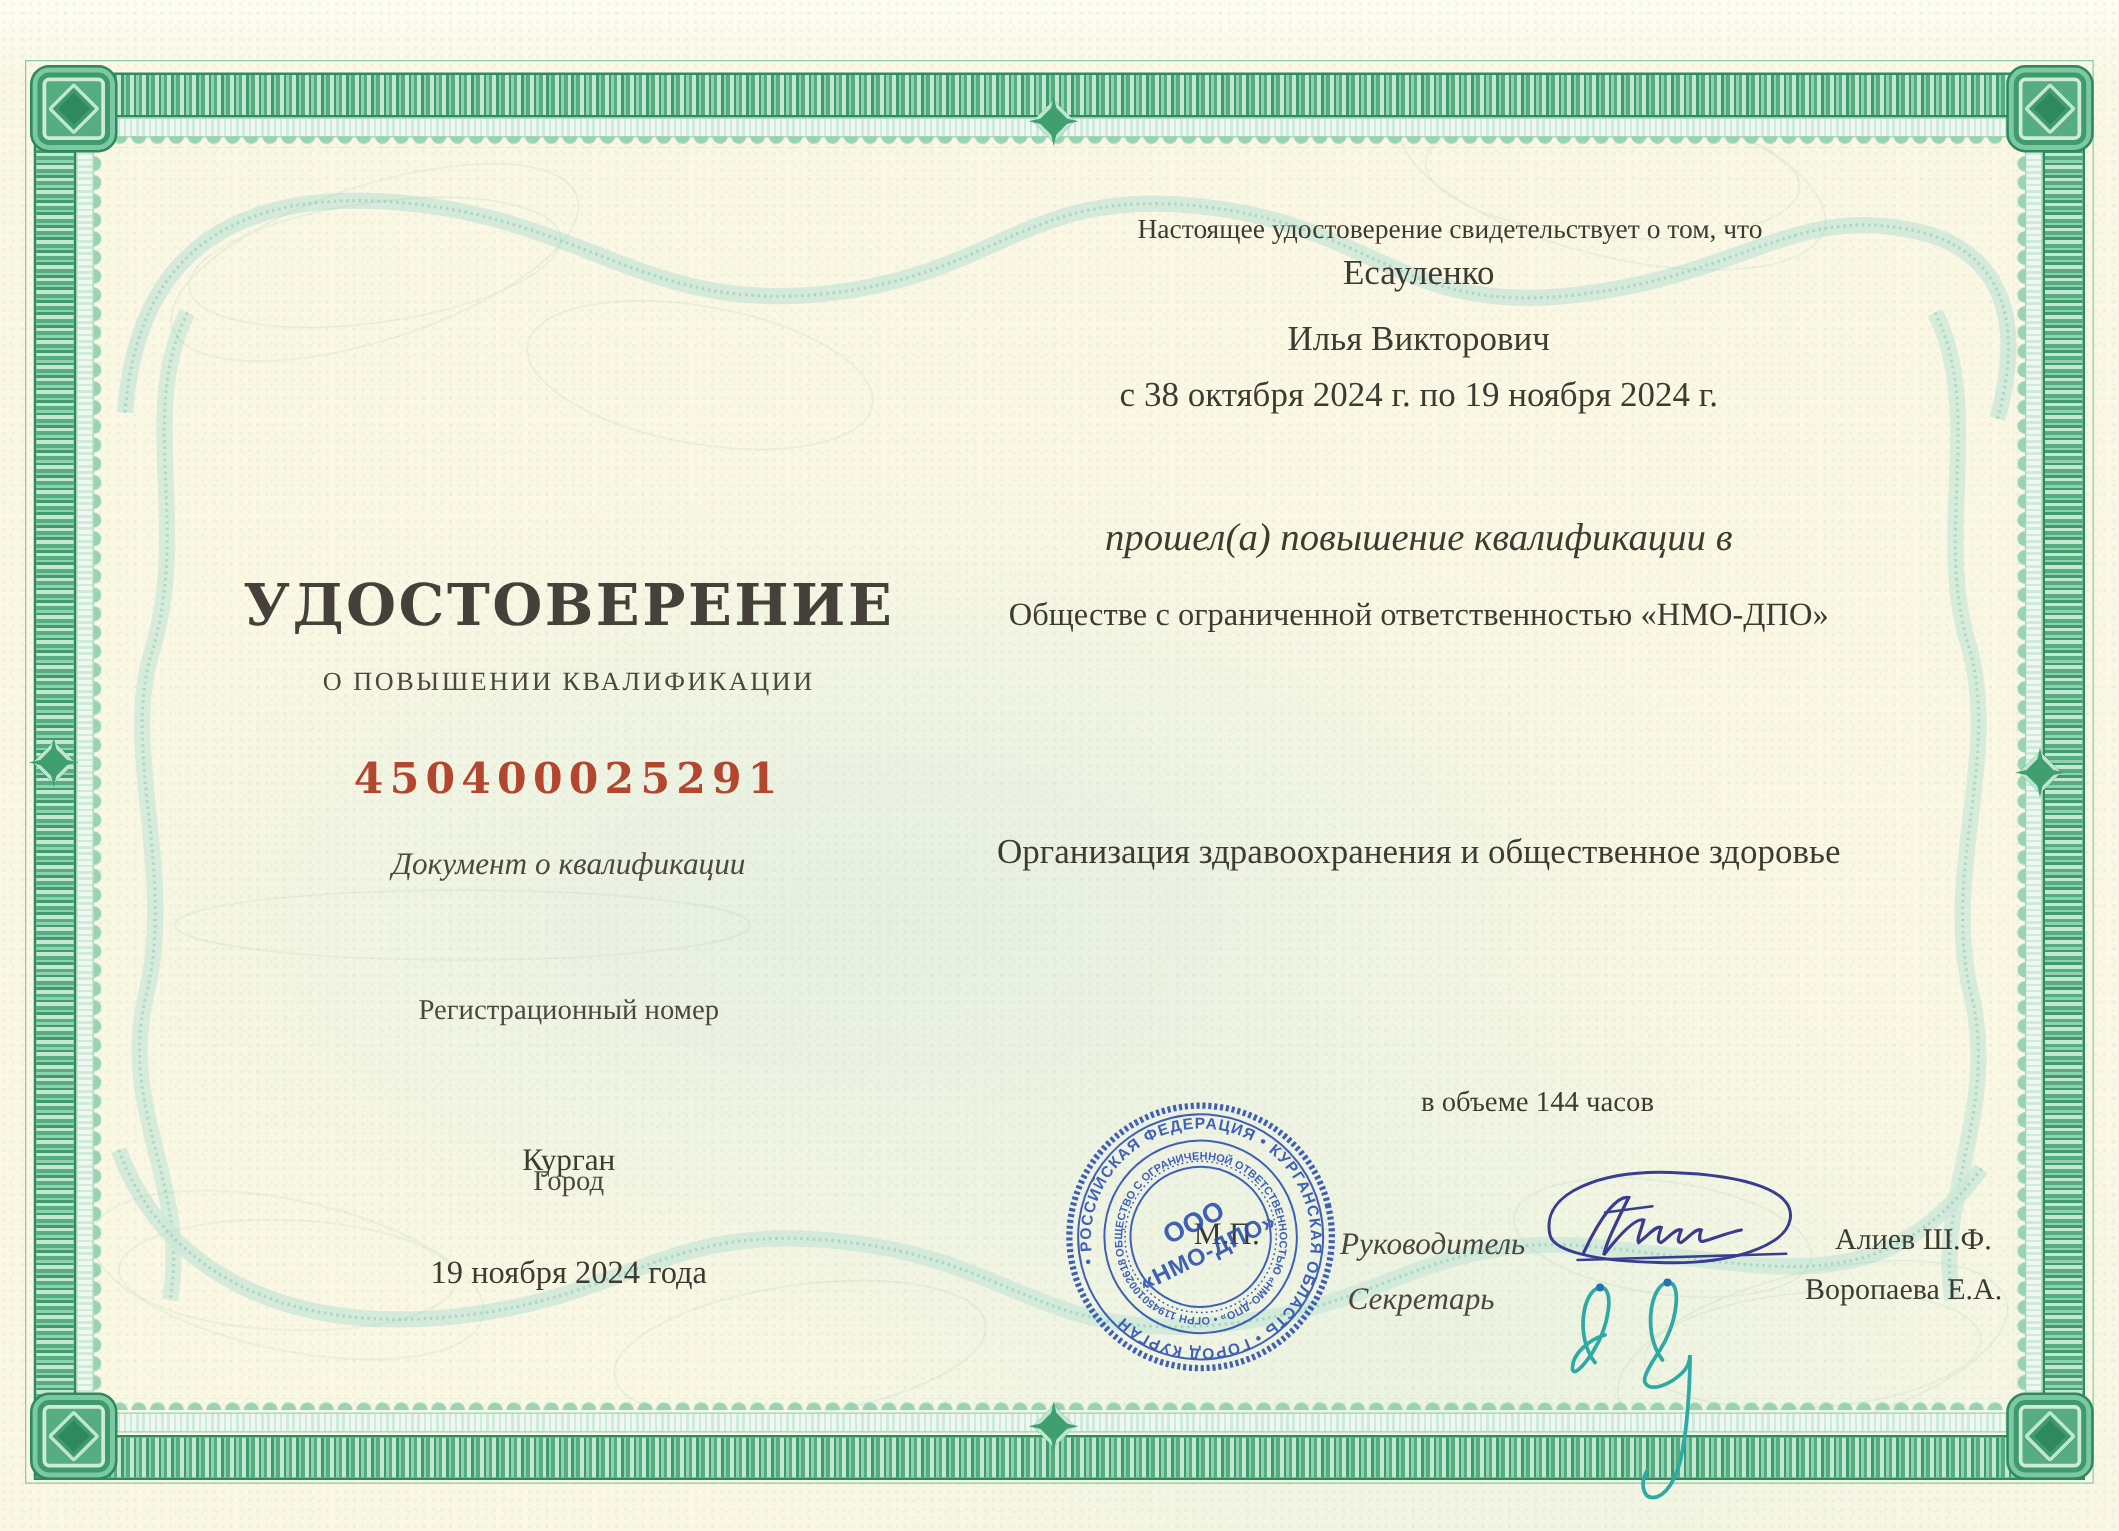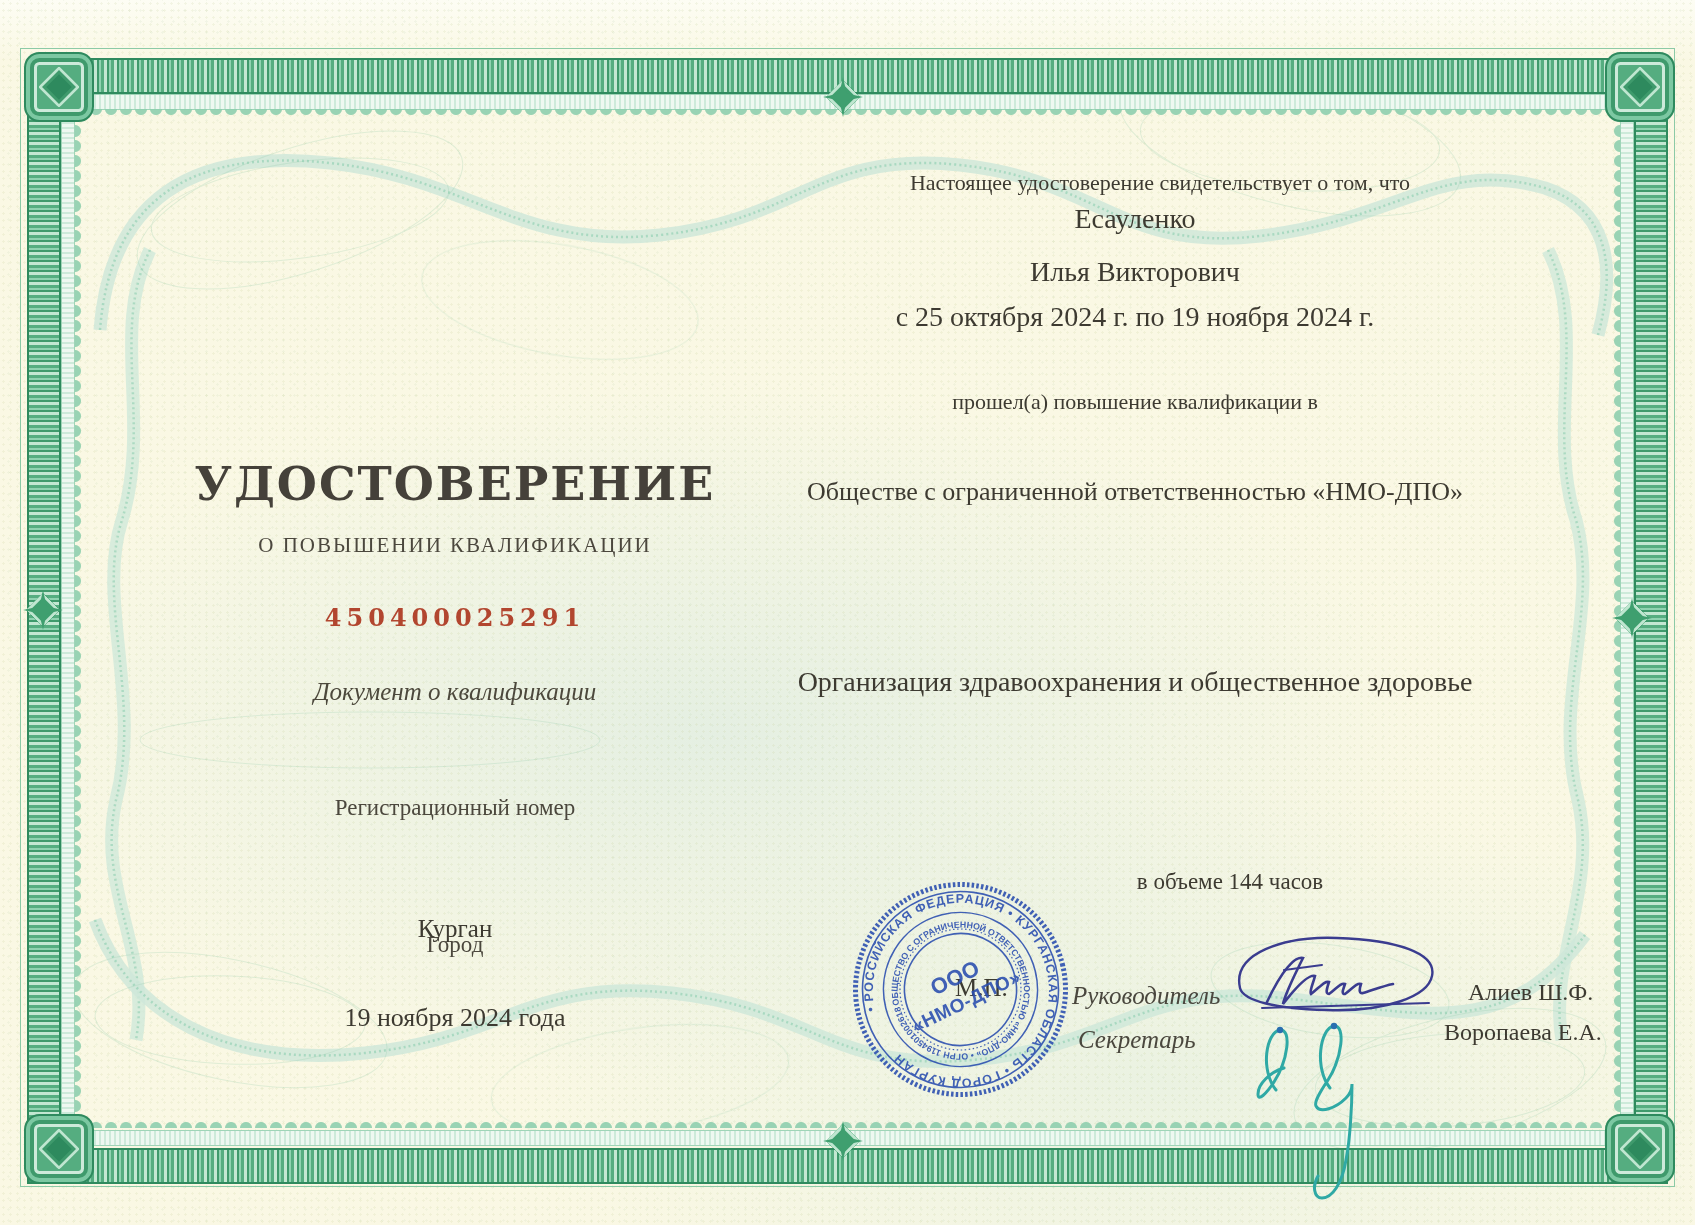--- a/index.html
+++ b/index.html
@@ -51,31 +51,31 @@
     clip-path:polygon(50% 0,59% 41%,100% 50%,59% 59%,50% 100%,41% 59%,0 50%,41% 41%);}
   .diam-top{left:823px;top:77px}.diam-bottom{left:823px;top:1121px}
   .diam-left{left:23px;top:590px}.diam-right{left:1612px;top:598px}
   .deco{position:absolute;left:0;top:0;pointer-events:none;}
   
   .t{position:absolute;text-align:center;line-height:1.15;z-index:5;}
   .colL{left:125px;width:660px;}
   .colR{left:795px;width:680px;}
   .title{top:458px;font-size:46px;font-weight:bold;letter-spacing:2px;color:#45413a;font-family:"DejaVu Serif","Liberation Serif",serif;}
   .subtitle{top:533px;font-size:21px;letter-spacing:2px;color:#4b473d;}
-  .blank-number{top:604px;font-size:24px;font-weight:bold;letter-spacing:5px;color:#b2462f;font-family:"DejaVu Serif",serif;}
+  .blank-number{top:604px;font-size:34px;font-weight:bold;letter-spacing:5px;color:#b2462f;font-family:"DejaVu Serif",serif;}
   .doc-type{top:678px;font-size:25px;font-style:italic;color:#4c483c;}
   .lbl{font-size:23px;color:#4b473d;}
   .reg-label{top:795px}.reg-number{top:828px;font-size:24px;font-weight:600;}
   .city-label{top:932px}.city-value{top:915px;font-size:25px;}
   .date-label{top:968px}.date-value{top:1003px;font-size:26px;}
   .intro{top:170px;font-size:22px;left:830px;width:660px;}
   .surname{top:203px;font-size:28px;}
   .namepat{top:256px;font-size:28px;}
   .period{top:301px;font-size:28px;}
-  .completed{top:389px;font-size:22px;}
+  .completed{top:412px;font-size:31px;font-style:italic;}
   .organization{top:477px;font-size:26px;}
   .program-label{top:588px;font-size:23px;}
   .program{top:666px;font-size:28px;left:770px;width:730px;}
   .hours{top:849px;left:1060px;width:340px;font-size:23px;margin-top:20px;}
   .mp{position:absolute;left:955px;top:974px;font-size:25px;color:#3c3a30;z-index:4;}
   .sig-label{position:absolute;font-style:italic;font-size:25px;color:#4a473e;z-index:5;}
   .head-label{left:1072px;top:982px;}
   .secretary-label{left:1078px;top:1026px;}
   .sig-name{position:absolute;font-size:24px;color:#3d3a31;z-index:5;}
   .head-name{left:1468px;top:979px;}
@@ -143,21 +143,21 @@
   <div class="t colL blank-number">450400025291</div>
   <div class="t colL doc-type">Документ о квалификации</div>
   <div class="t colL lbl reg-label">Регистрационный номер</div>
   <div class="t colL lbl city-label">Город</div>
   <div class="t colL city-value">Курган</div>
   <div class="t colL date-value">19 ноября 2024 года</div>
 
   <div class="t intro">Настоящее удостоверение свидетельствует о том, что</div>
   <div class="t colR surname">Есауленко</div>
   <div class="t colR namepat">Илья Викторович</div>
-  <div class="t colR period">с 25 октября 2024 г. по 19 ноября 2024 г.</div>
+  <div class="t colR period">с 38 октября 2024 г. по 19 ноября 2024 г.</div>
   <div class="t colR completed">прошел(а) повышение квалификации в</div>
   <div class="t colR organization">Обществе с ограниченной ответственностью «НМО-ДПО»</div>
   <div class="t program">Организация здравоохранения и общественное здоровье</div>
   <div class="t hours">в объеме 144 часов</div>
 
   <div class="mp">М.П.</div>
   <div class="sig-label head-label">Руководитель</div>
   <div class="sig-label secretary-label">Секретарь</div>
   <div class="sig-name head-name">Алиев Ш.Ф.</div>
   <div class="sig-name secretary-name">Воропаева Е.А.</div>

